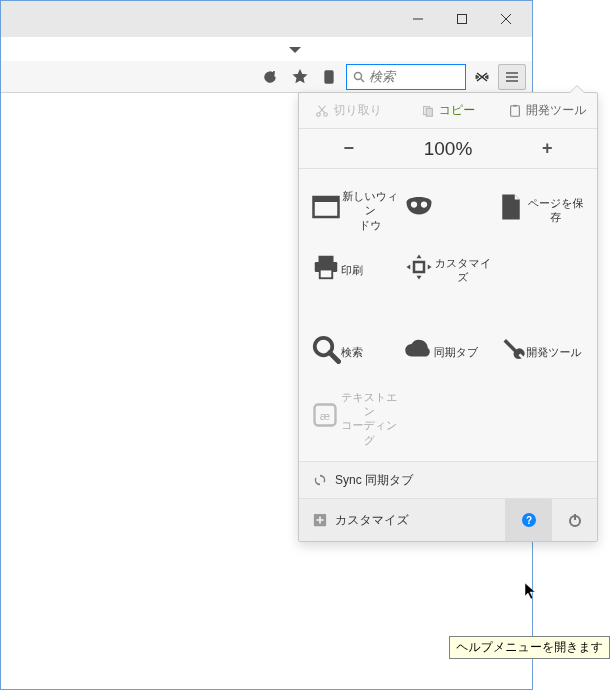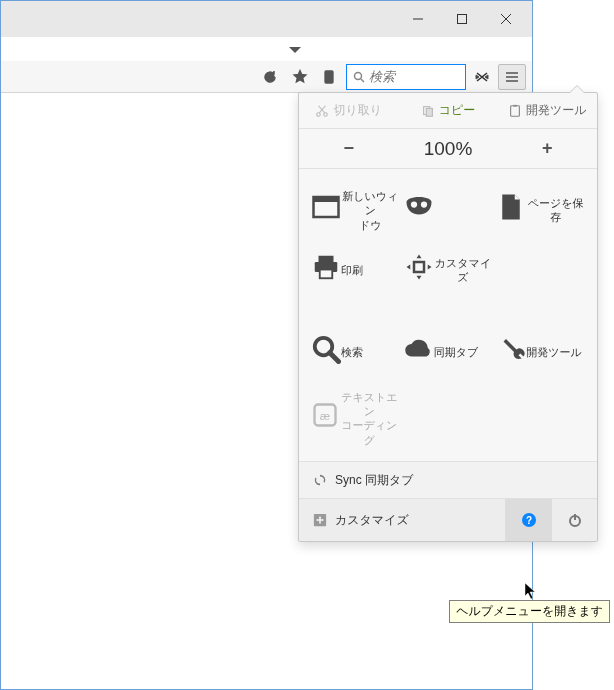--- a/index.html
+++ b/index.html
@@ -52,21 +52,21 @@
 
   .bottom-row { height: 42px; display: flex; align-items: stretch; background: #ededed; }
   .customize { flex: 1; display: flex; align-items: center; gap: 8px; padding: 0 14px; font-size: 12px; color: #333; }
   .customize svg { width: 14px; height: 14px; fill: #777; }
   .sq-btn { width: 46px; display: flex; align-items: center; justify-content: center; border-left: 1px solid #ddd; }
   .sq-btn.help { background: #dcdcdc; }
   .sq-btn svg { width: 16px; height: 16px; }
   .help svg { fill: #0a84ff; }
   .quit svg { fill: none; stroke: #777; stroke-width: 2; }
 
-  .tooltip { position: absolute; top: 600px; right: 4px; background: #ffffe1; border: 1px solid #808080; font-size: 12px; padding: 2px 6px; color: #000; white-space: nowrap; }
+  .tooltip { position: absolute; top: 636px; right: 4px; background: #ffffe1; border: 1px solid #808080; font-size: 12px; padding: 2px 6px; color: #000; white-space: nowrap; }
   .cursor { position: absolute; top: 582px; right: 76px; }
   .cursor svg { width: 14px; height: 20px; fill: #000; stroke: #fff; stroke-width: 0.5; }
 </style>
 </head>
 <body>
 
 <div class="window">
   <div class="titlebar">
     <div class="wbtn">
       <svg viewBox="0 0 12 12">

